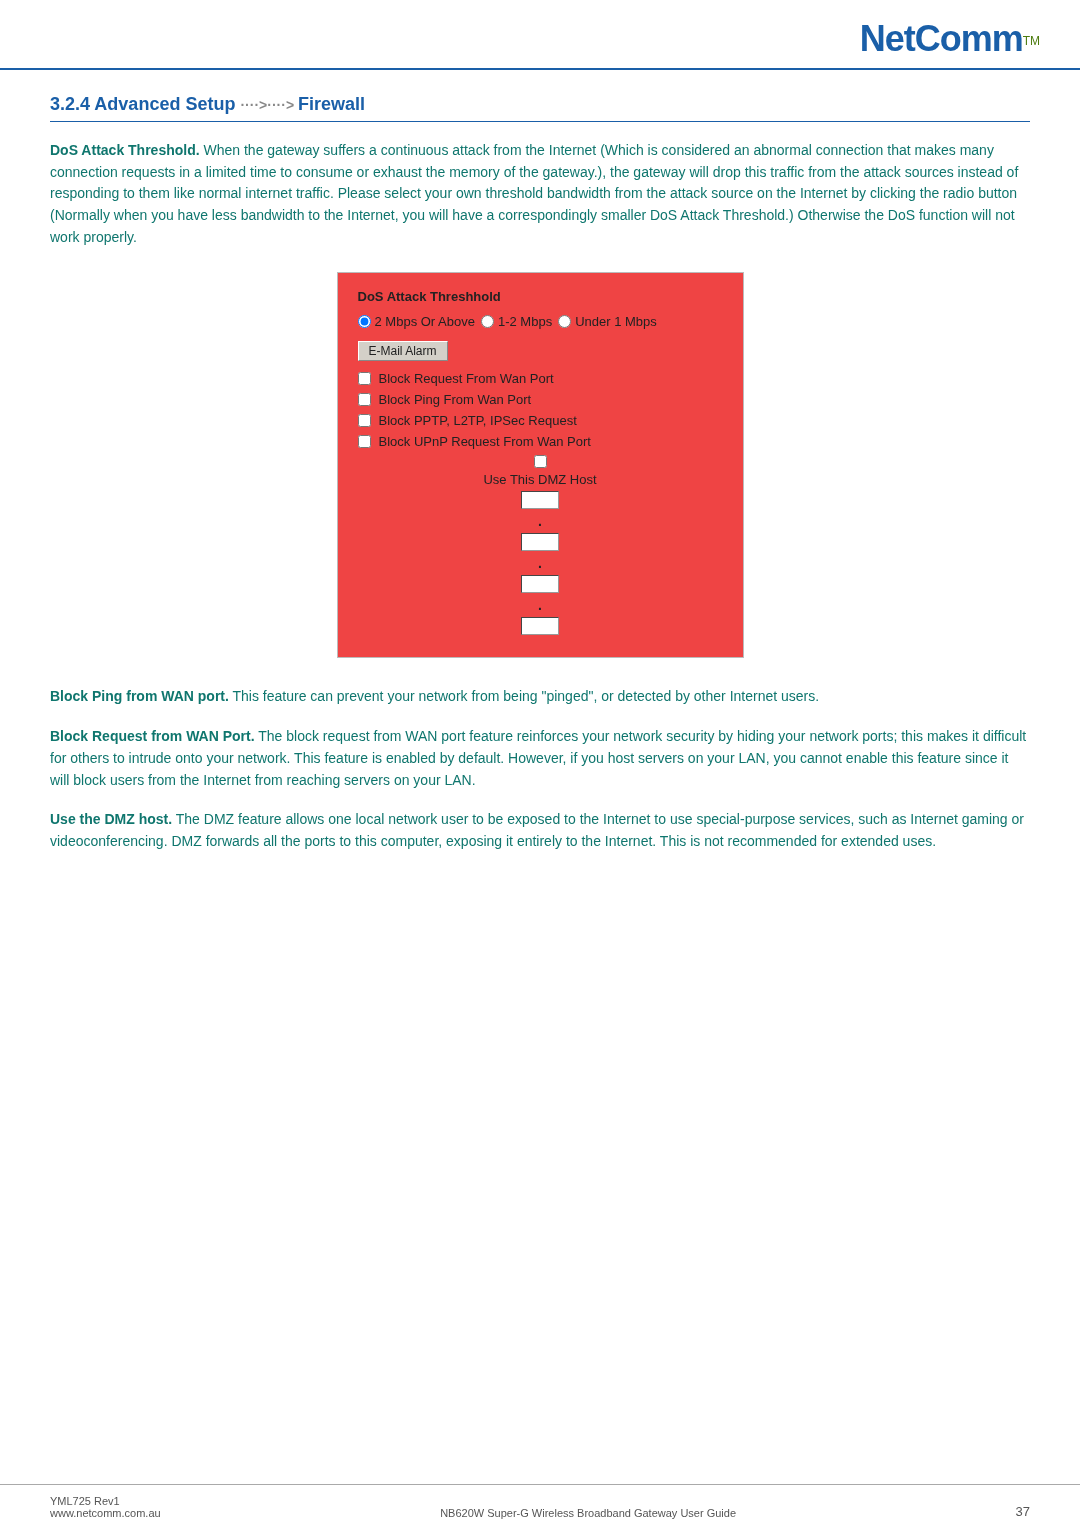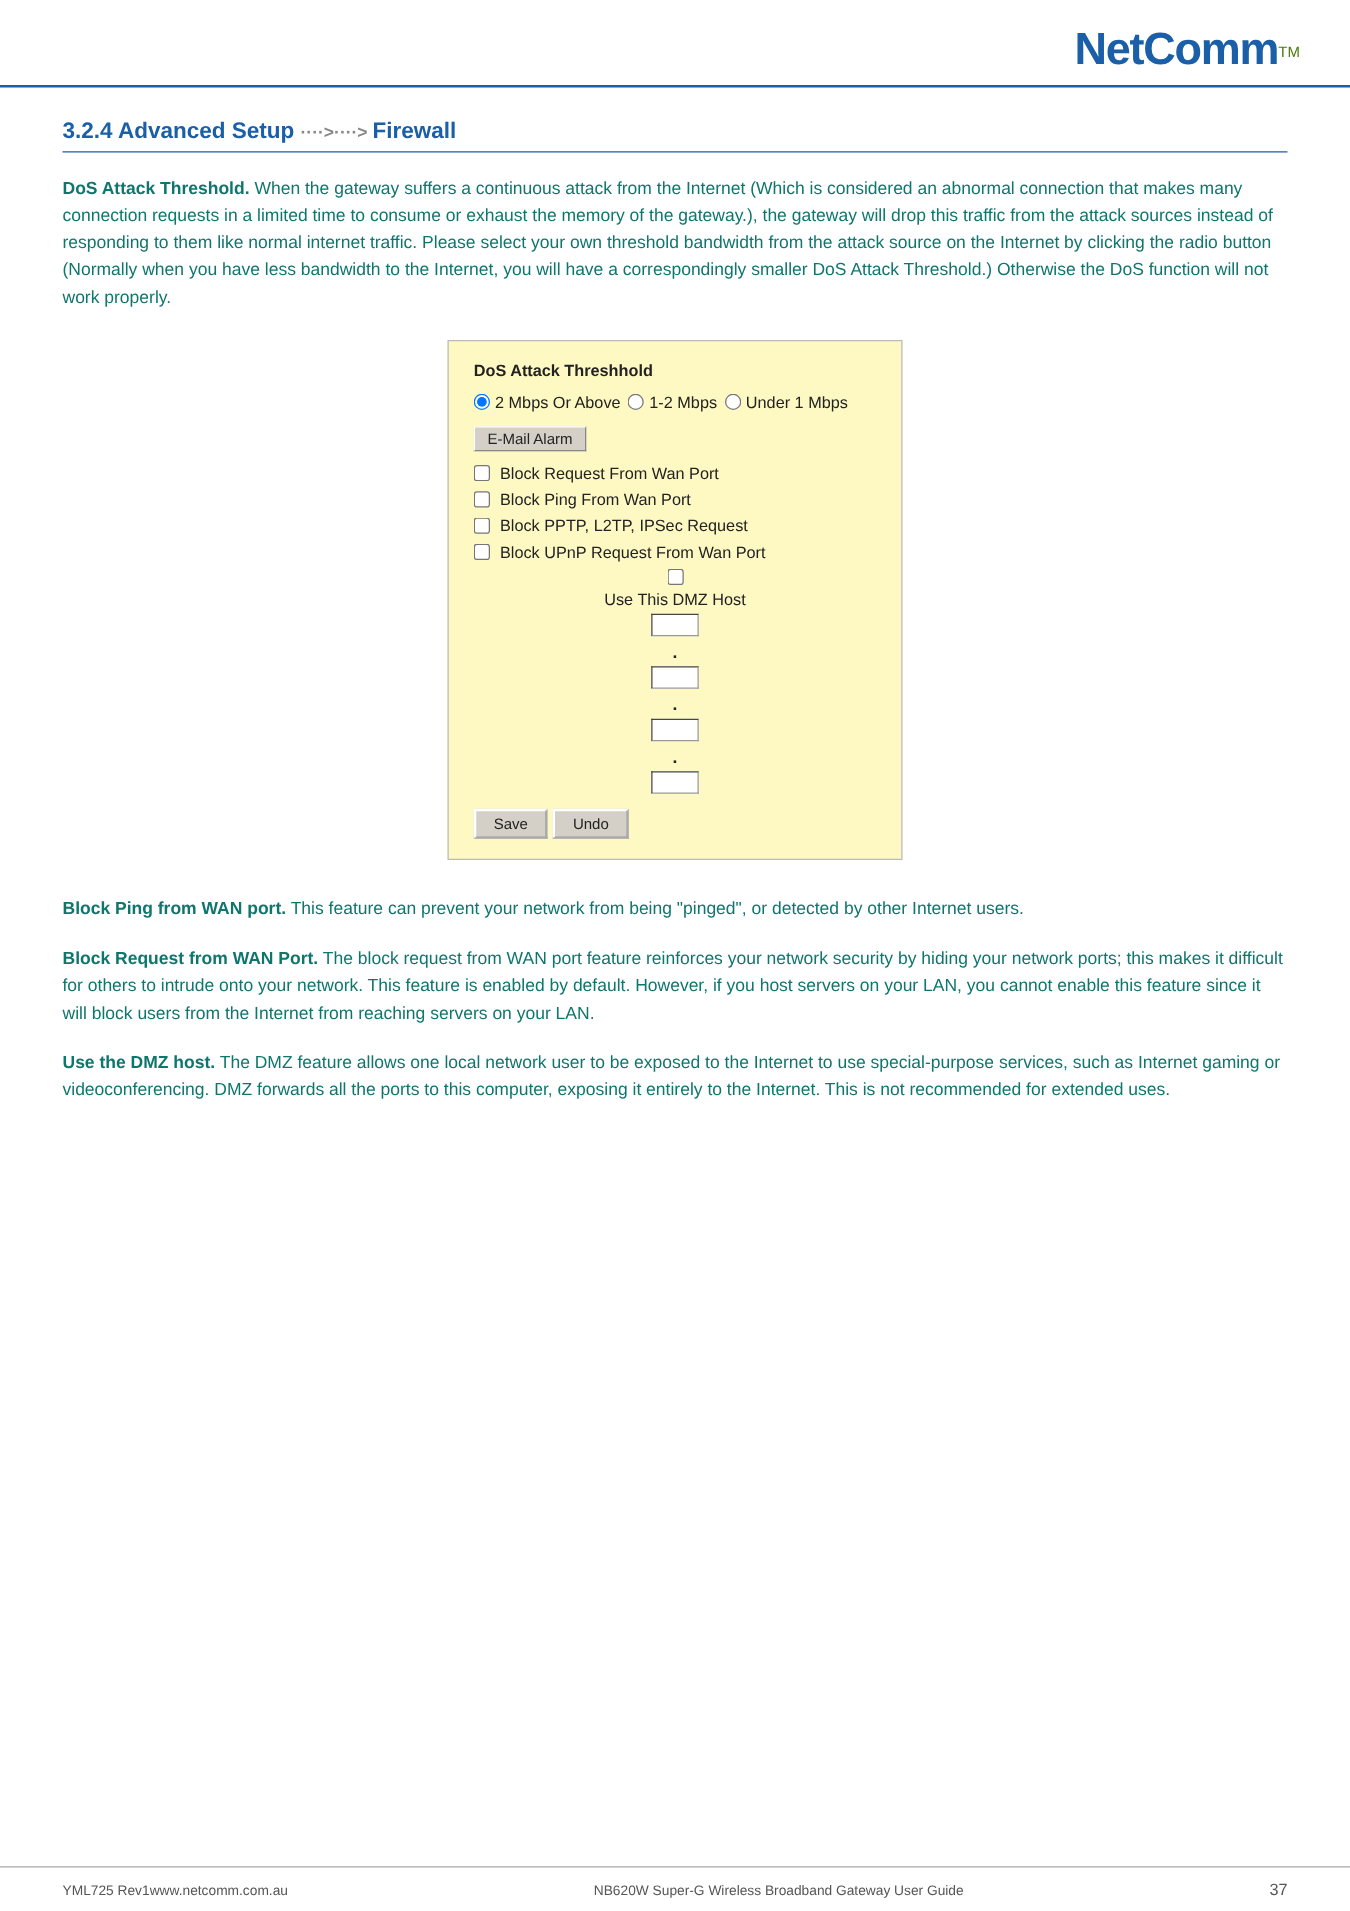--- a/index.html
+++ b/index.html
@@ -76,22 +76,22 @@
 
     .body-text b {
       font-weight: bold;
     }
 
     
     .ui-panel {
       margin: 24px auto 28px auto;
       border: 1px solid #bbb;
       padding: 16px 20px 16px 20px;
-      width: 364px;
-      background: #fef9c3;
+      width: 407px;
+      background: #ef4444;
       font-size: 13px;
     }
 
     .ui-panel-title {
       font-weight: bold;
       margin-bottom: 10px;
       font-size: 13px;
     }
 
     .radio-row {
@@ -185,20 +185,21 @@
       border-top: 1px solid #aaa;
       display: flex;
       justify-content: space-between;
       align-items: flex-end;
       font-size: 11px;
       color: #555;
     }
 
     .footer-left {
       display: flex;
+      flex-direction: column;
     }
 
     .footer-center {
       font-size: 11px;
       color: #555;
       text-align: center;
     }
 
     .footer-right {
       font-size: 13px;
@@ -278,24 +279,20 @@
         <input type="text" class="dmz-input" value="" style="">
         <span class="dot-sep">.</span>
         <input type="text" class="dmz-input" value="" style="">
         <span class="dot-sep">.</span>
         <input type="text" class="dmz-input" value="" style="">
         <span class="dot-sep">.</span>
         <input type="text" class="dmz-input" value="" style="">
       </div>
 
       
-      <div class="btn-row">
-        <button class="action-btn">Save</button>
-        <button class="action-btn">Undo</button>
-      </div>
     </div>
 
     <p class="body-text">
       <b>Block Ping from WAN port.</b>
       <span> This feature can prevent your network from being "pinged", or detected by other Internet users.</span>
     </p>
 
     <p class="body-text">
       <b>Block Request from WAN Port.</b>
       <span> The block request from WAN port feature reinforces your network security by hiding your network ports; this makes it difficult for others to intrude onto your network. This feature is enabled by default. However, if you host servers on your LAN, you cannot enable this feature since it will block users from the Internet from reaching servers on your LAN.</span>

